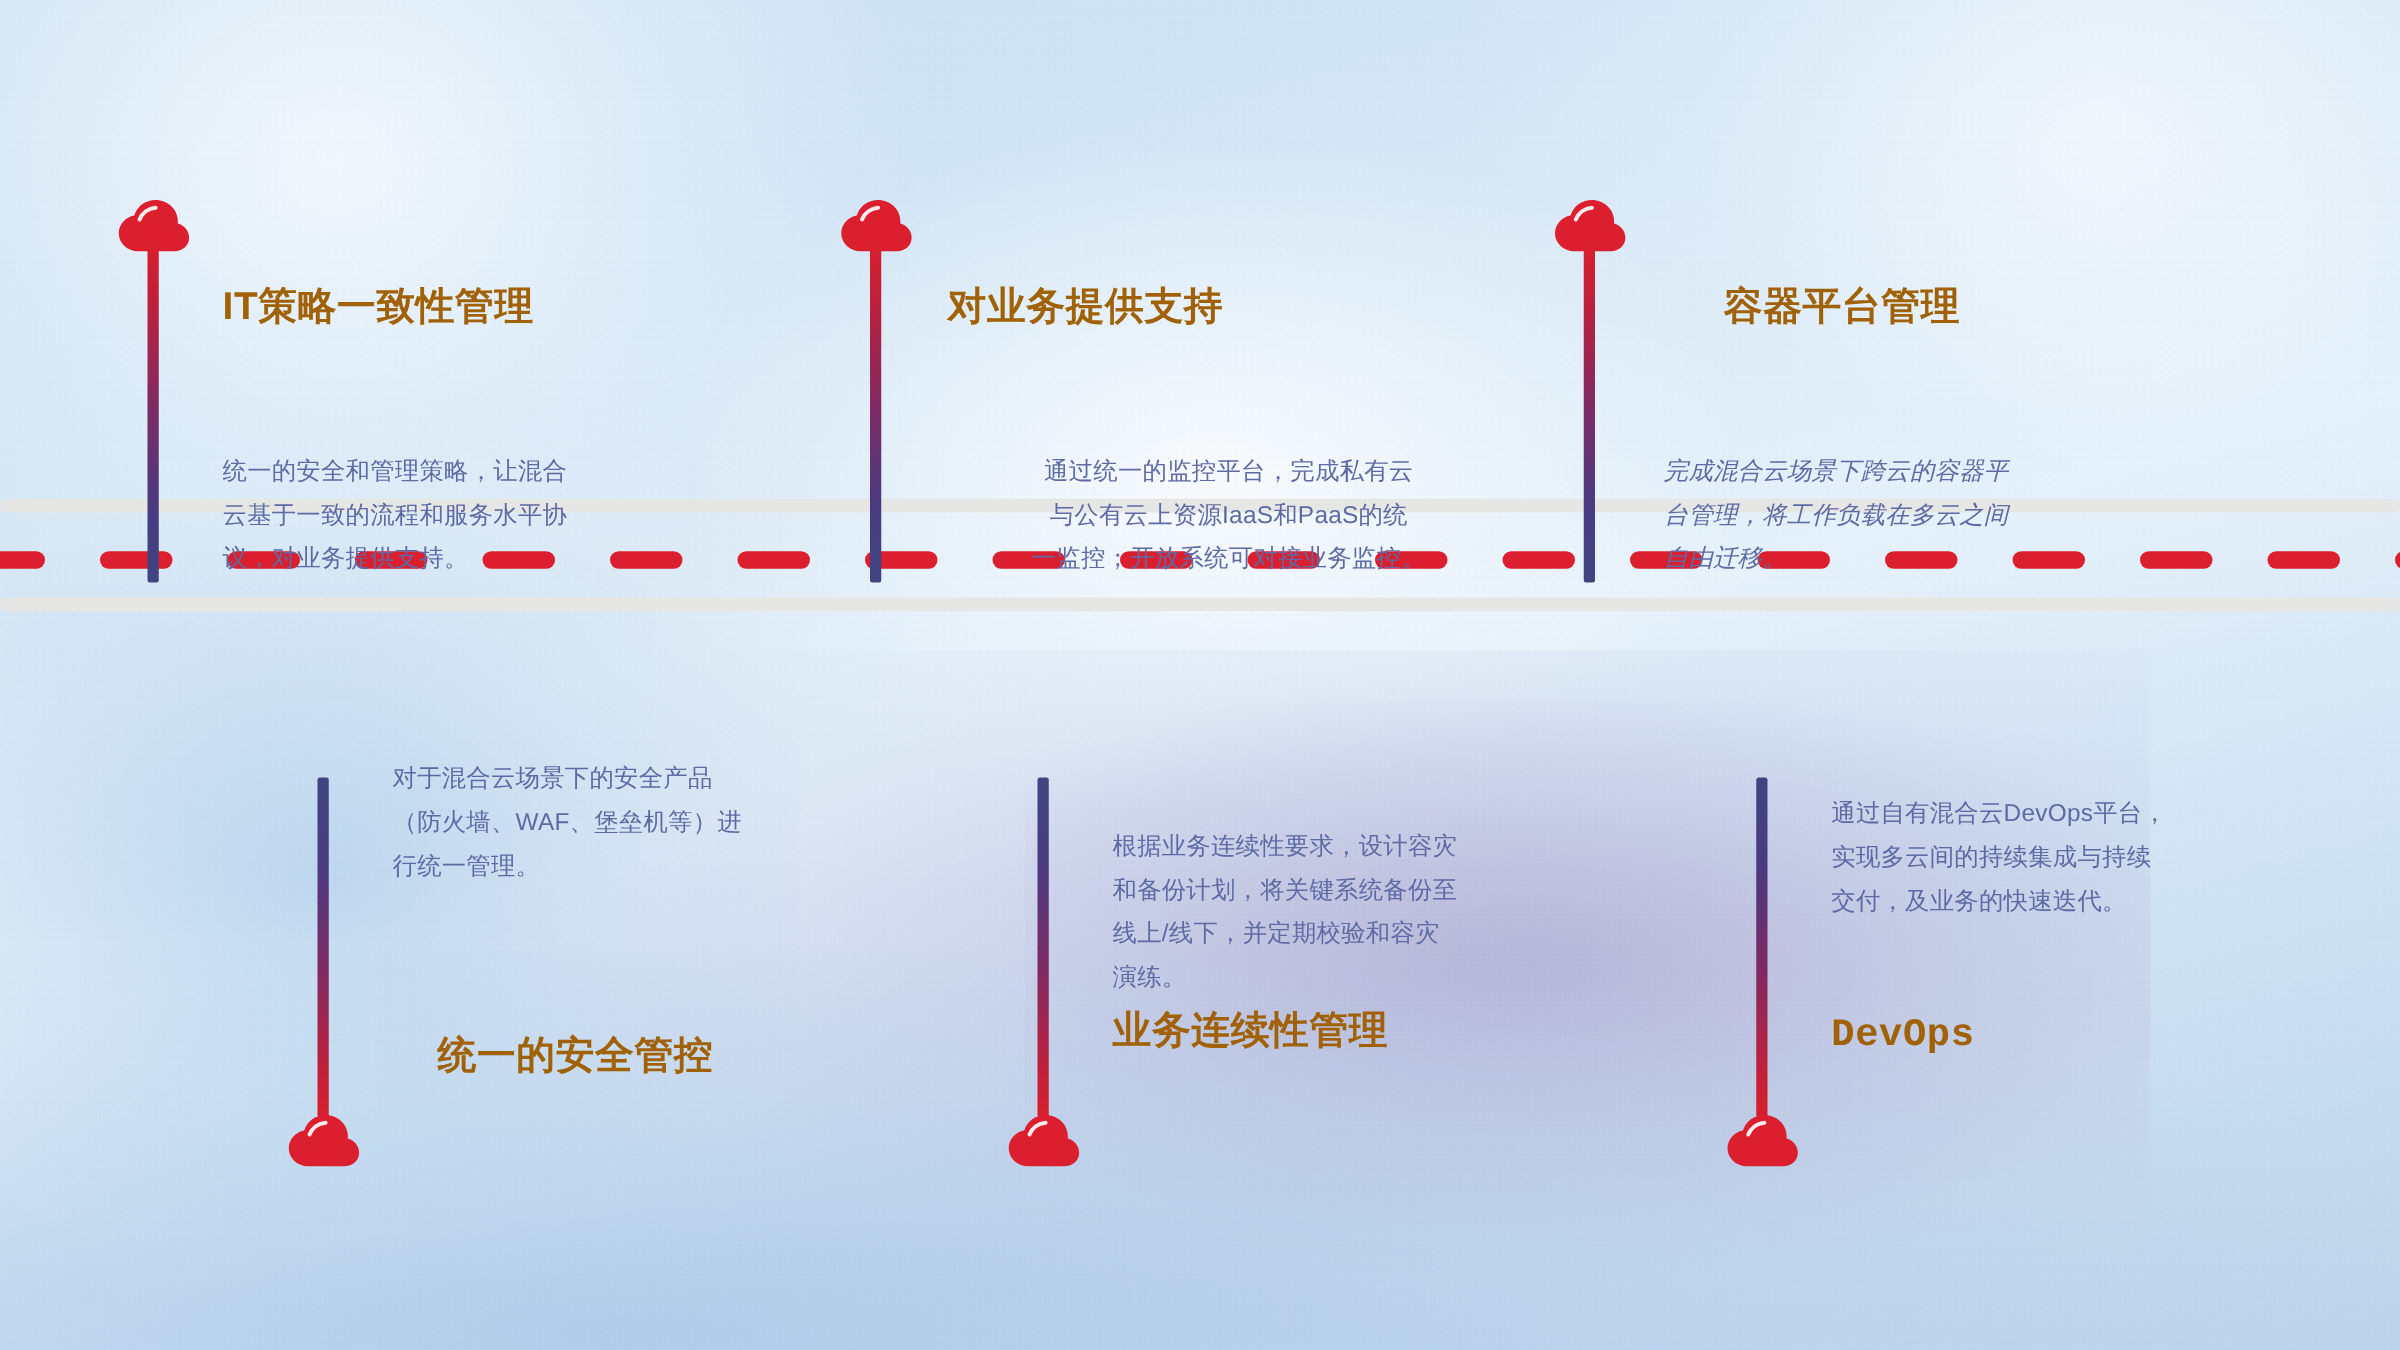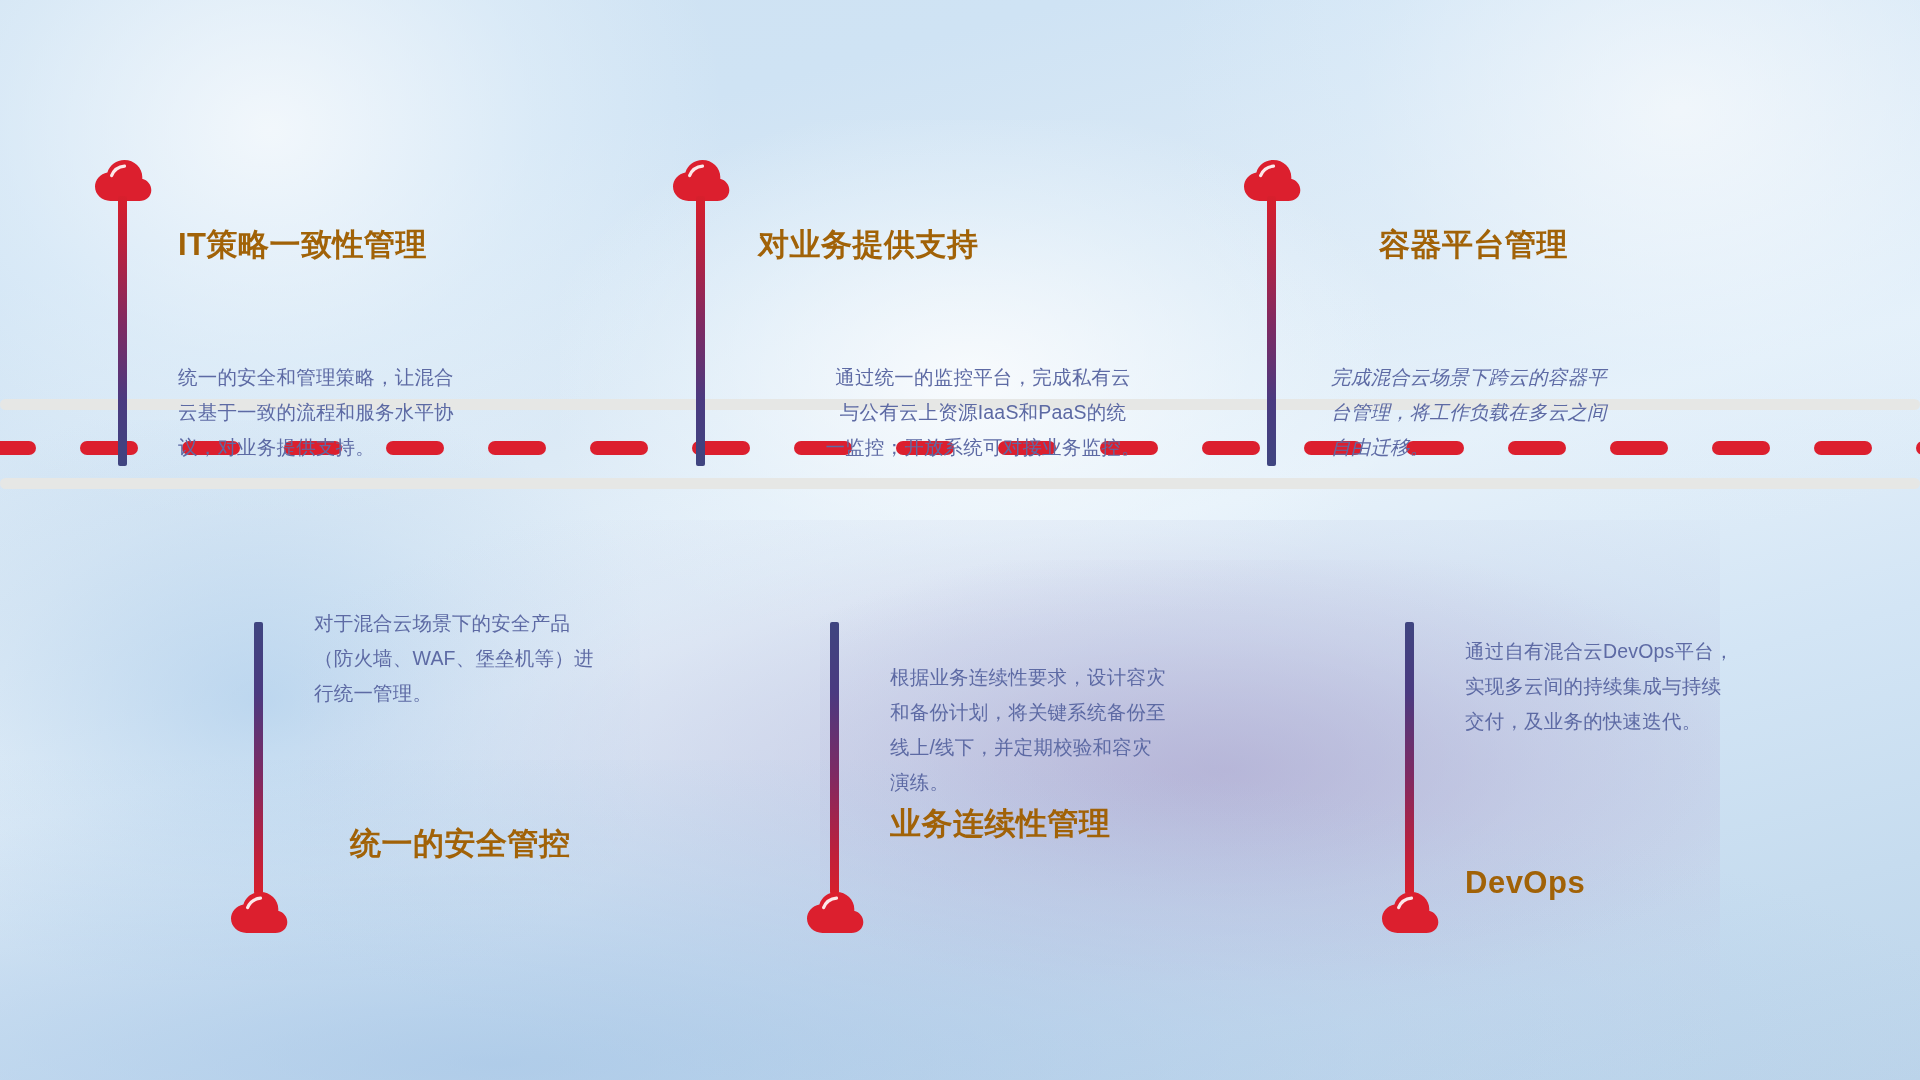--- a/index.html
+++ b/index.html
@@ -190,21 +190,21 @@
           <path d="M17.6 17.6c2.2-5.2 7.1-8.9 12.9-9.4" fill="none" stroke="#ffffff" stroke-width="3.2" stroke-linecap="round" opacity=".9"></path>
         </svg>
     </div>
   </div>
 
   <div class="col">
     <div class="stem up" style="left:1405px;top:622px;height:272px;"></div>
     <div class="body" style="left:1465px;top:634px;width:430px;">通过自有混合云DevOps平台，
 实现多云间的持续集成与持续
 交付，及业务的快速迭代。</div>
-    <div class="title" style="left:1465px;top:865px;">DevOps</div>
+    <div class="title" style="left:1465px;top:811px;font-family:Liberation Mono, monospace;">DevOps</div>
     <div class="cloud" style="left:1381px;top:890px;">
       <svg viewBox="0 0 58 44">
           <path d="M16.5 43C7.9 43 1 36.6 1 28.6c0-7 5.3-12.9 12.4-14.2C15.6 7.1 22.4 2 30.4 2c9.9 0 17.9 7.6 17.9 17 0 .6 0 1.2-.1 1.8 5.3 1.4 9.1 6 9.1 11.4C57.3 38.4 52 43 45.4 43H16.5z" fill="#dc1f2e"></path>
           <path d="M17.6 17.6c2.2-5.2 7.1-8.9 12.9-9.4" fill="none" stroke="#ffffff" stroke-width="3.2" stroke-linecap="round" opacity=".9"></path>
         </svg>
     </div>
   </div>
 
 </div>
 

